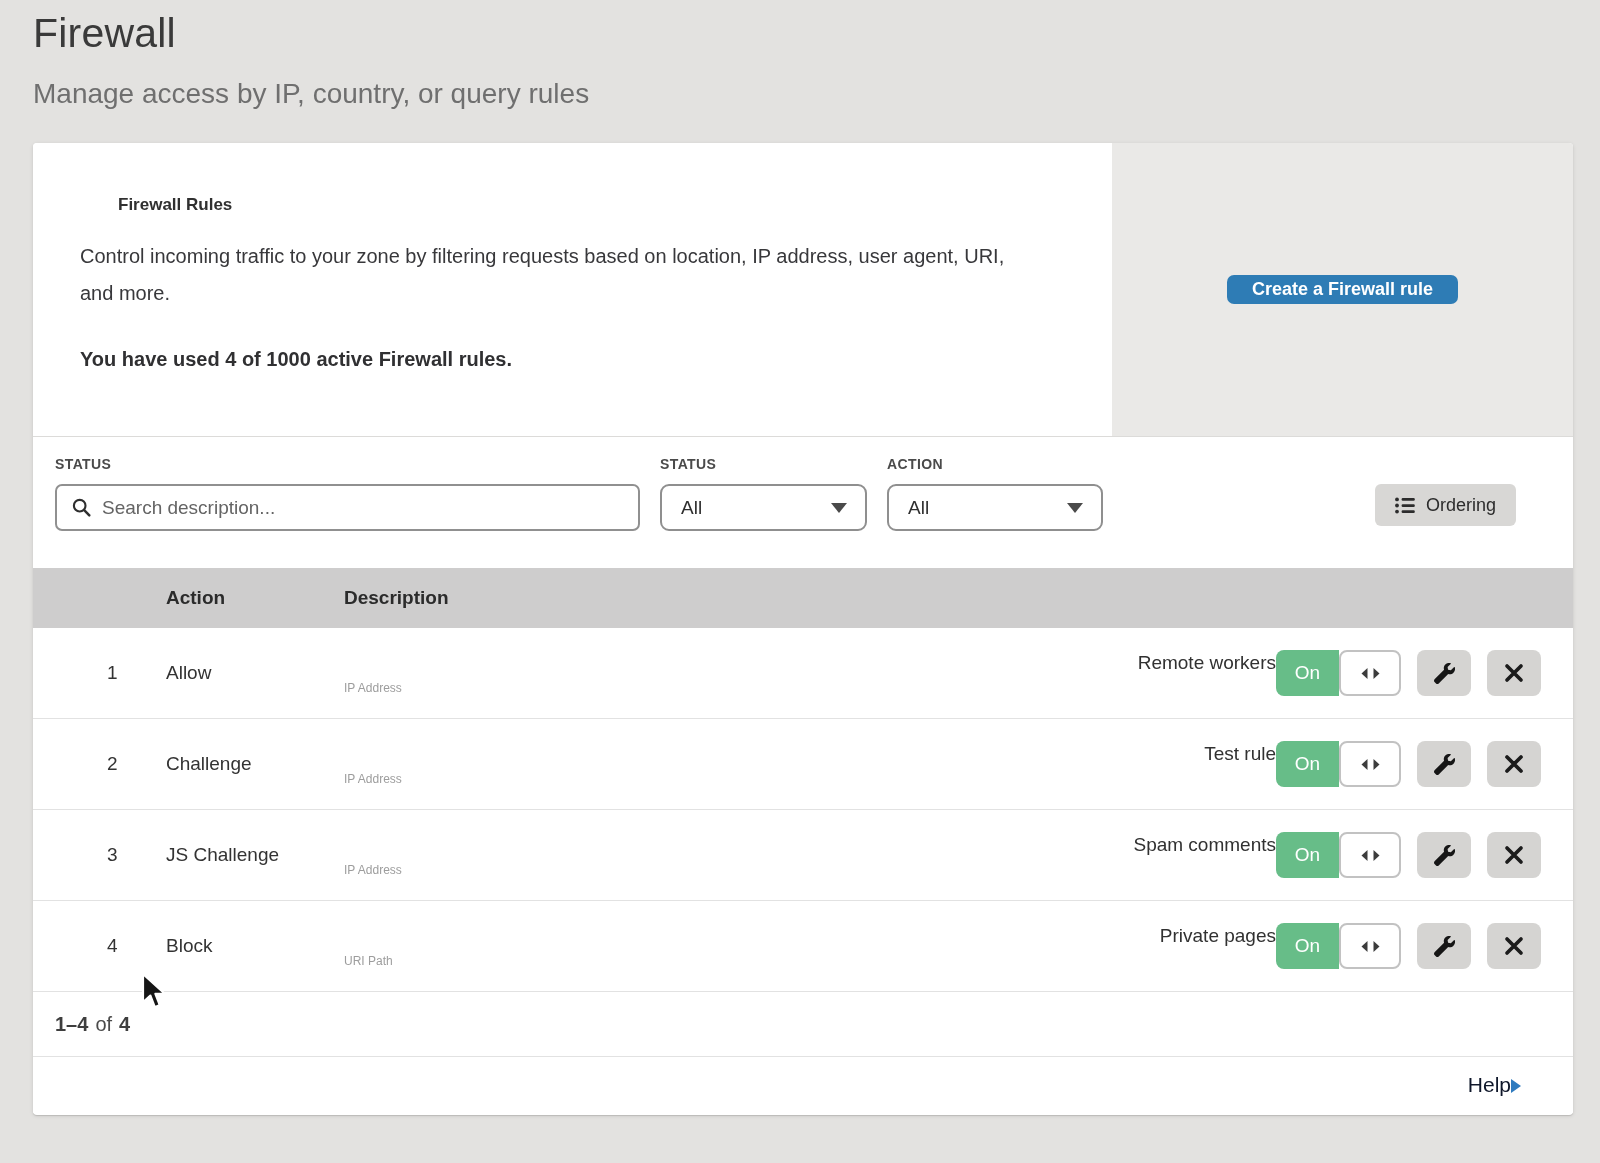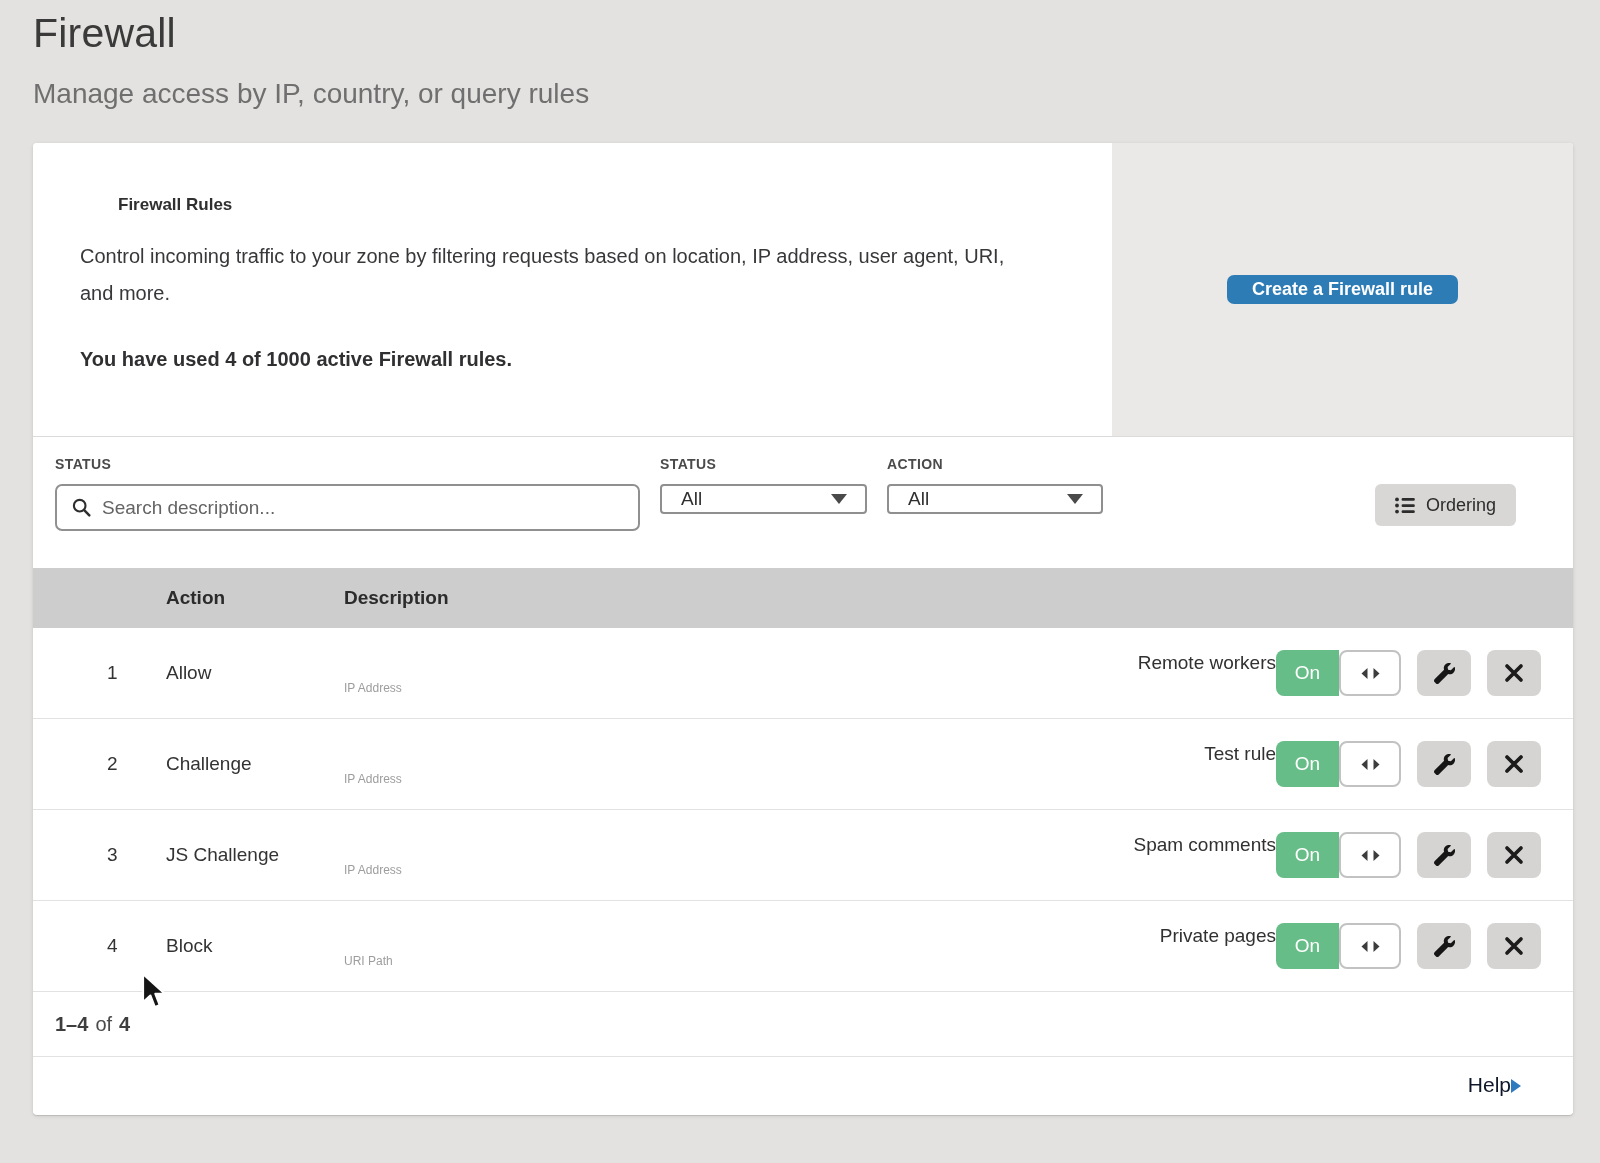--- a/index.html
+++ b/index.html
@@ -54,21 +54,21 @@
   .search-box { position:relative; }
   .search-box .search-ic { position:absolute; left:16px; top:13px; }
   .search-box input {
     width:100%; height:47px; border:2px solid #909090; border-radius:7px;
     font-family:inherit; font-size:19px; color:#333; padding:0 14px 0 45px; outline:none;
     background:#fff;
   }
   .search-box input::placeholder { color:#646464; opacity:1; }
   .sel-group { margin-left:20px; }
   .select {
-    height:30px; border:2px solid #8f8f8f; border-radius:4px; background:#fff;
+    height:47px; border:2px solid #8f8f8f; border-radius:9px; background:#fff;
     display:flex; align-items:center; padding:0 18px 0 19px; cursor:pointer;
     font-size:19px; color:#2f2f2f;
   }
   .sel-status .select { width:207px; }
   .sel-action .select { width:216px; }
   .caret {
     margin-left:auto; width:0; height:0;
     border-left:8px solid transparent; border-right:8px solid transparent;
     border-top:10px solid #4a4a4a;
   }

